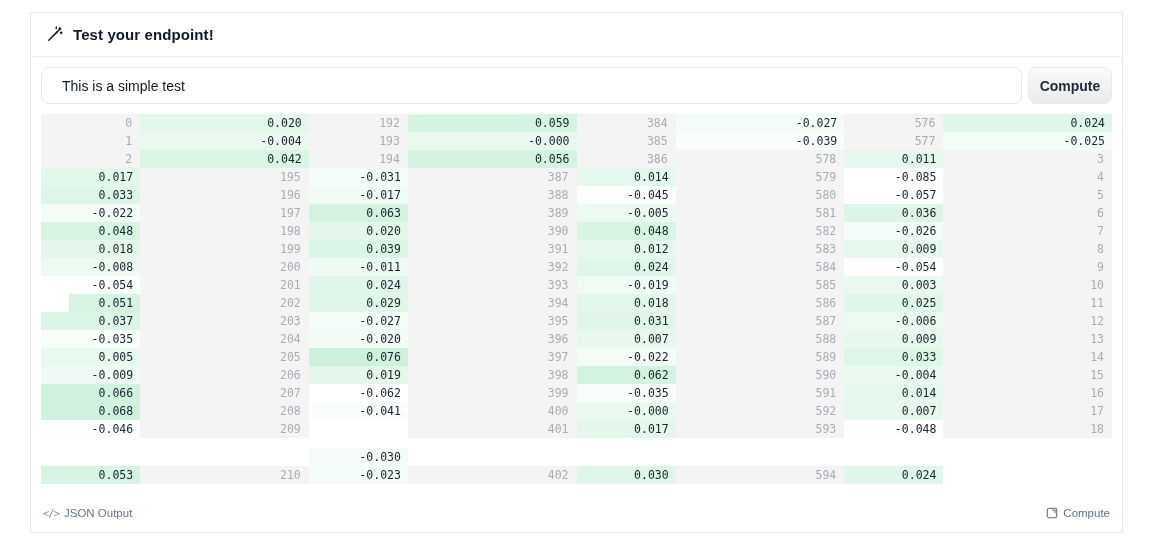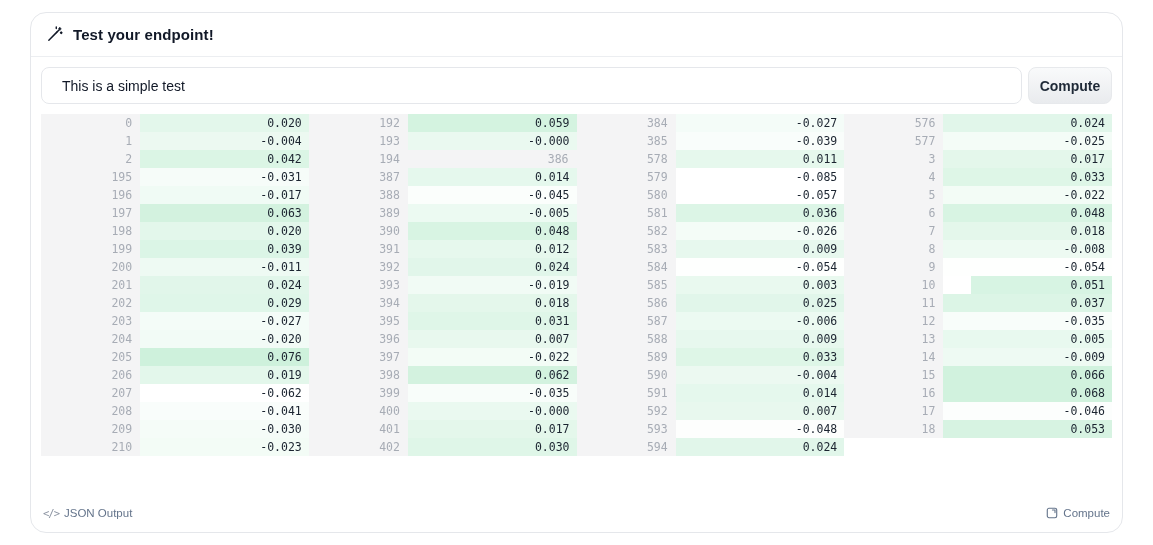--- a/index.html
+++ b/index.html
@@ -1,19 +1,19 @@
 <!DOCTYPE html>
 <html><head>
 <meta charset="utf-8">
 <style>
   * { box-sizing: border-box; margin: 0; padding: 0; }
   html, body { width: 1153px; height: 545px; background: #fff; font-family: "Liberation Sans", sans-serif; }
   .card {
     position: absolute; left: 30px; top: 12px; width: 1093px; height: 521px;
-    background: #fff; border: 1px solid #e5e7eb; border-radius: 16px;
+    background: #fff; border: 1px solid #e5e7eb; border-radius: 0;
     overflow: hidden;
   }
   .card-header {
     display: flex; align-items: center; gap: 10px;
     padding: 13px 15px; border-bottom: 1px solid #eceef1;
   }
   .card-title { font-size: 15px; font-weight: 700; color: #111827; letter-spacing: .1px; }
   .wand { width: 17px; height: 17px; flex: 0 0 auto; }
   .task-row {
     display: flex; align-items: center; gap: 6px;
@@ -94,20 +94,21 @@
       <div class="val-cell" style="background-color: rgba(49, 196, 108, 0.094);">-0.004</div>
       <div class="idx-cell">193</div>
       <div class="val-cell" style="background-color: rgba(49, 196, 108, 0.1);">-0.000</div>
       <div class="idx-cell">385</div>
       <div class="val-cell" style="background-color: rgba(49, 196, 108, 0.027);">-0.039</div>
       <div class="idx-cell">577</div>
       <div class="val-cell" style="background-color: rgba(49, 196, 108, 0.055);">-0.025</div>
       <div class="idx-cell">2</div>
       <div class="val-cell" style="background-color: rgba(49, 196, 108, 0.176);">0.042</div>
       <div class="idx-cell">194</div>
+      <div class="val-cell" style="background-color: rgba(49, 196, 108, 0.204);">0.056</div>
       <div class="idx-cell">386</div>
       <div class="idx-cell">578</div>
       <div class="val-cell" style="background-color: rgba(49, 196, 108, 0.12);">0.011</div>
       <div class="idx-cell">3</div>
       <div class="val-cell" style="background-color: rgba(49, 196, 108, 0.133);">0.017</div>
       <div class="idx-cell">195</div>
       <div class="val-cell" style="background-color: rgba(49, 196, 108, 0.043);">-0.031</div>
       <div class="idx-cell">387</div>
       <div class="val-cell" style="background-color: rgba(49, 196, 108, 0.125);">0.014</div>
       <div class="idx-cell">579</div>
@@ -212,21 +213,21 @@
       <div class="val-cell" style="background-color: rgba(49, 196, 108, 0.224);">0.068</div>
       <div class="idx-cell">208</div>
       <div class="val-cell" style="background-color: rgba(49, 196, 108, 0.027);">-0.041</div>
       <div class="idx-cell">400</div>
       <div class="val-cell" style="background-color: rgba(49, 196, 108, 0.1);">-0.000</div>
       <div class="idx-cell">592</div>
       <div class="val-cell" style="background-color: rgba(49, 196, 108, 0.114);">0.007</div>
       <div class="idx-cell">17</div>
       <div class="val-cell" style="background-color: rgba(49, 196, 108, 0.016);">-0.046</div>
       <div class="idx-cell">209</div>
-      <div class="val-cell" style="background-color: rgba(49, 196, 108, 0.047);">-0.030</div>
+      <div class="val-cell" style="background-color: rgba(49, 196, 108, 0.047); margin-top: 28px;">-0.030</div>
       <div class="idx-cell">401</div>
       <div class="val-cell" style="background-color: rgba(49, 196, 108, 0.133);">0.017</div>
       <div class="idx-cell">593</div>
       <div class="val-cell" style="background-color: rgba(49, 196, 108, 0.01);">-0.048</div>
       <div class="idx-cell">18</div>
       <div class="val-cell" style="background-color: rgba(49, 196, 108, 0.196);">0.053</div>
       <div class="idx-cell">210</div>
       <div class="val-cell" style="background-color: rgba(49, 196, 108, 0.06);">-0.023</div>
       <div class="idx-cell">402</div>
       <div class="val-cell" style="background-color: rgba(49, 196, 108, 0.157);">0.030</div>

